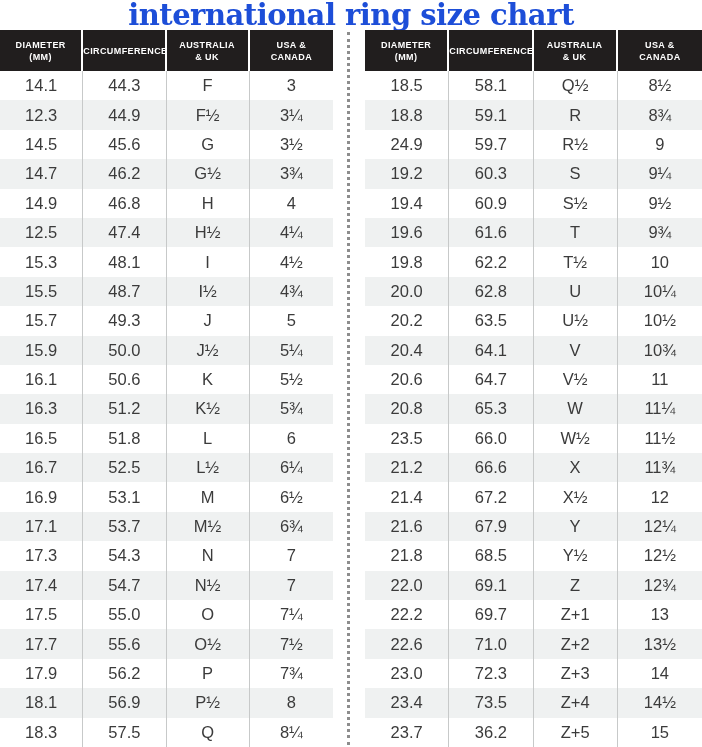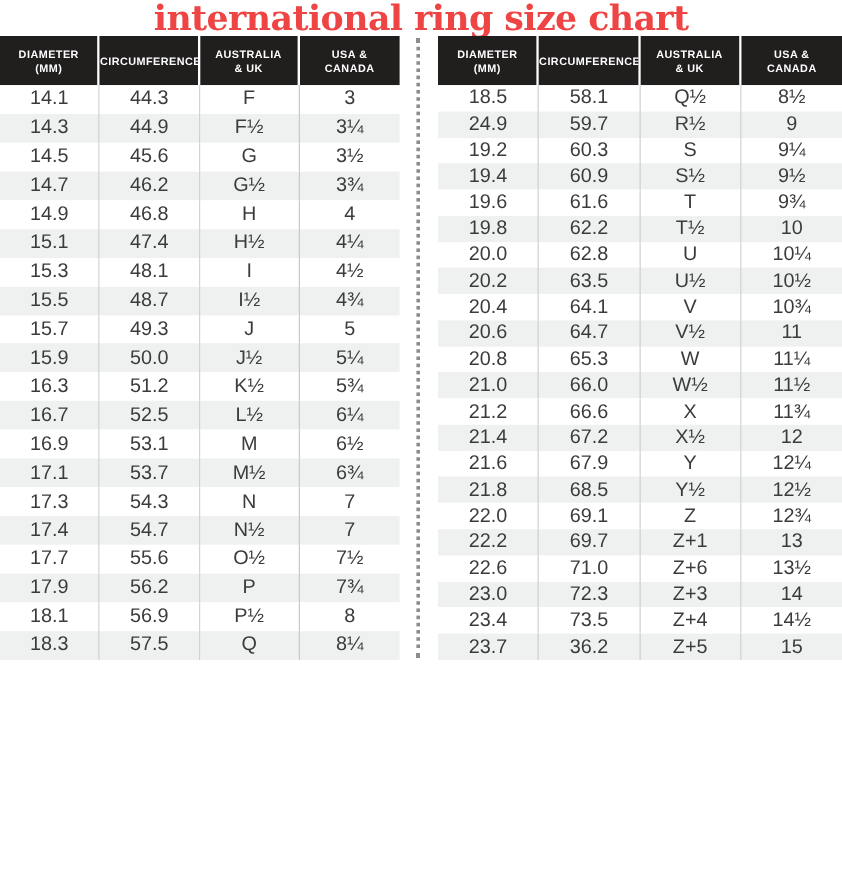--- a/index.html
+++ b/index.html
@@ -9,28 +9,28 @@
     font-family: "Liberation Sans", sans-serif;
     overflow: hidden;
   }
   h1.page-title {
     font-family: "DejaVu Serif", serif;
     font-weight: 700;
     font-size: 29px;
     line-height: 30px;
     height: 30px;
     text-align: center;
-    color: #ef4444;
+    color: #1d4ed8;
     letter-spacing: -0.5px;
     white-space: nowrap;
   }
   .tables {
     display: flex;
     align-items: stretch;
-    height: 520px;
+    height: 717px;
   }
   table.ring-table {
     border-collapse: separate;
     border-spacing: 0;
     table-layout: fixed;
     height: 100%;
   }
   table.t-left  { width: 333px; }
   table.t-right { width: 337px; }
   .divider {
@@ -92,21 +92,21 @@
         </tr>
       </thead>
     <tbody>
         <tr>
           <td>14.1</td>
           <td>44.3</td>
           <td>F</td>
           <td>3</td>
         </tr>
         <tr>
-          <td>14.3</td>
+          <td>12.3</td>
           <td>44.9</td>
           <td>F½</td>
           <td>3¼</td>
         </tr>
         <tr>
           <td>14.5</td>
           <td>45.6</td>
           <td>G</td>
           <td>3½</td>
         </tr>
@@ -116,21 +116,21 @@
           <td>G½</td>
           <td>3¾</td>
         </tr>
         <tr>
           <td>14.9</td>
           <td>46.8</td>
           <td>H</td>
           <td>4</td>
         </tr>
         <tr>
-          <td>15.1</td>
+          <td>12.5</td>
           <td>47.4</td>
           <td>H½</td>
           <td>4¼</td>
         </tr>
         <tr>
           <td>15.3</td>
           <td>48.1</td>
           <td>I</td>
           <td>4½</td>
         </tr>
@@ -146,26 +146,38 @@
           <td>J</td>
           <td>5</td>
         </tr>
         <tr>
           <td>15.9</td>
           <td>50.0</td>
           <td>J½</td>
           <td>5¼</td>
         </tr>
         <tr>
+          <td>16.1</td>
+          <td>50.6</td>
+          <td>K</td>
+          <td>5½</td>
+        </tr>
+        <tr>
           <td>16.3</td>
           <td>51.2</td>
           <td>K½</td>
           <td>5¾</td>
         </tr>
         <tr>
+          <td>16.5</td>
+          <td>51.8</td>
+          <td>L</td>
+          <td>6</td>
+        </tr>
+        <tr>
           <td>16.7</td>
           <td>52.5</td>
           <td>L½</td>
           <td>6¼</td>
         </tr>
         <tr>
           <td>16.9</td>
           <td>53.1</td>
           <td>M</td>
           <td>6½</td>
@@ -182,20 +194,26 @@
           <td>N</td>
           <td>7</td>
         </tr>
         <tr>
           <td>17.4</td>
           <td>54.7</td>
           <td>N½</td>
           <td>7</td>
         </tr>
         <tr>
+          <td>17.5</td>
+          <td>55.0</td>
+          <td>O</td>
+          <td>7¼</td>
+        </tr>
+        <tr>
           <td>17.7</td>
           <td>55.6</td>
           <td>O½</td>
           <td>7½</td>
         </tr>
         <tr>
           <td>17.9</td>
           <td>56.2</td>
           <td>P</td>
           <td>7¾</td>
@@ -227,20 +245,26 @@
         </tr>
       </thead>
     <tbody>
         <tr>
           <td>18.5</td>
           <td>58.1</td>
           <td>Q½</td>
           <td>8½</td>
         </tr>
         <tr>
+          <td>18.8</td>
+          <td>59.1</td>
+          <td>R</td>
+          <td>8¾</td>
+        </tr>
+        <tr>
           <td>24.9</td>
           <td>59.7</td>
           <td>R½</td>
           <td>9</td>
         </tr>
         <tr>
           <td>19.2</td>
           <td>60.3</td>
           <td>S</td>
           <td>9¼</td>
@@ -287,21 +311,21 @@
           <td>V½</td>
           <td>11</td>
         </tr>
         <tr>
           <td>20.8</td>
           <td>65.3</td>
           <td>W</td>
           <td>11¼</td>
         </tr>
         <tr>
-          <td>21.0</td>
+          <td>23.5</td>
           <td>66.0</td>
           <td>W½</td>
           <td>11½</td>
         </tr>
         <tr>
           <td>21.2</td>
           <td>66.6</td>
           <td>X</td>
           <td>11¾</td>
         </tr>
@@ -331,21 +355,21 @@
         </tr>
         <tr>
           <td>22.2</td>
           <td>69.7</td>
           <td>Z+1</td>
           <td>13</td>
         </tr>
         <tr>
           <td>22.6</td>
           <td>71.0</td>
-          <td>Z+6</td>
+          <td>Z+2</td>
           <td>13½</td>
         </tr>
         <tr>
           <td>23.0</td>
           <td>72.3</td>
           <td>Z+3</td>
           <td>14</td>
         </tr>
         <tr>
           <td>23.4</td>

